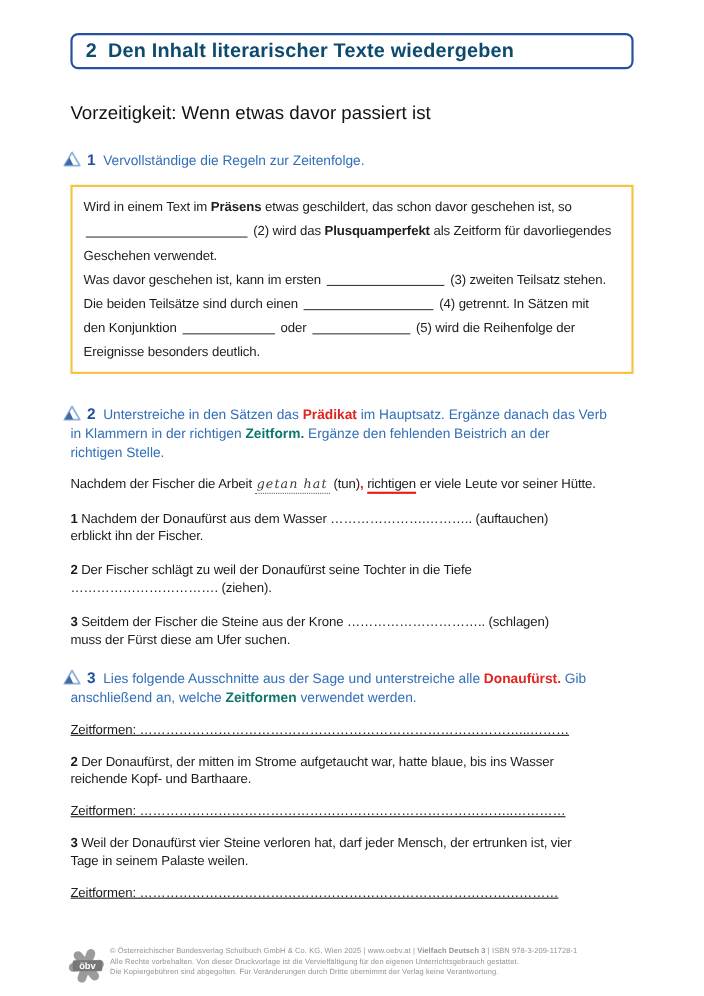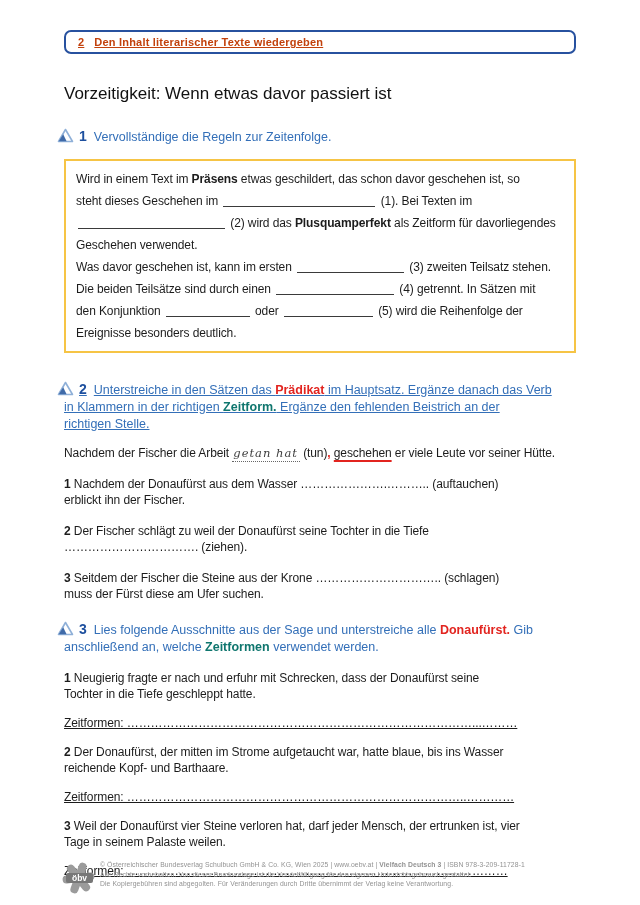--- a/index.html
+++ b/index.html
@@ -3,21 +3,21 @@
 <meta charset="utf-8">
 <style>
   html,body{margin:0;padding:0;}
   body{
     width:640px;height:905px;background:#ffffff;position:relative;
     font-family:"Liberation Sans",sans-serif;color:#1c1c1c;overflow:hidden;
   }
   .page{padding:30px 64px 0 64px;}
   .header-box{
     border:2px solid #27519F;border-radius:7px;padding:4px 12px;
-    color:#c2410c;font-weight:bold;font-size:11px;letter-spacing:.2px;text-decoration:underline;
+    color:#0c4a6e;font-weight:bold;font-size:18px;letter-spacing:.2px;
   }
   .header-box .hnum{margin-right:10px;}
   .page-title{font-size:17px;font-weight:normal;margin:30px 0 0 0;color:#111;}
   .task{margin-top:24px;font-size:12.5px;line-height:17px;color:#336FB8;}
   .task .tnum{color:#1D4F9E;font-weight:bold;font-size:14px;margin:0 7px 0 5px;}
   .task .icon{vertical-align:-2px;margin-left:-7px;}
   .rule-box{
     border:2px solid #F6C445;margin-top:7px;padding:7px 10px;
     font-size:12px;line-height:22px;letter-spacing:-.1px;color:#1c1c1c;
   }
@@ -60,50 +60,48 @@
 
   <p class="task">
     <svg class="icon" width="17" height="15" viewBox="0 0 17 15">
         <path d="M1.5 13.5 L8.5 1.5 L15.5 13.5 Z" fill="none" stroke="#8FB0D8" stroke-width="1.6" stroke-linejoin="round"></path>
         <path d="M1.8 13.3 L6.2 6.2 L9.6 13.3 Z" fill="#3F6AA8"></path>
       </svg><span class="tnum">1</span><span><span class="c-blue">Vervollständige die Regeln zur Zeitenfolge.</span></span>
   </p>
 
   <div class="rule-box">
     <div class="rule-line"><span>Wird in einem Text im </span><span class="b">Präsens</span><span> etwas geschildert, das schon davor geschehen ist, so</span></div>
-    <div class="rule-line"><span>steht dieses Geschehen im </span><span class="blank" style="width: 152px;"></span><span> (1). Bei Texten im</span></div>
     <div class="rule-line"><span class="blank" style="width: 147px;"></span><span> (2) wird das </span><span class="b">Plusquamperfekt</span><span> als Zeitform für davorliegendes</span></div>
     <div class="rule-line"><span>Geschehen verwendet.</span></div>
     <div class="rule-line"><span>Was davor geschehen ist, kann im ersten </span><span class="blank" style="width: 107px;"></span><span> (3) zweiten Teilsatz stehen.</span></div>
     <div class="rule-line"><span>Die beiden Teilsätze sind durch einen </span><span class="blank" style="width: 118px;"></span><span> (4) getrennt. In Sätzen mit</span></div>
     <div class="rule-line"><span>den Konjunktion </span><span class="blank" style="width: 84px;"></span><span> oder </span><span class="blank" style="width: 89px;"></span><span> (5) wird die Reihenfolge der</span></div>
     <div class="rule-line"><span>Ereignisse besonders deutlich.</span></div>
   </div>
 
-  <p class="task" style="margin-top:28px;text-decoration:underline;">
+  <p class="task" style="margin-top:28px;">
     <svg class="icon" width="17" height="15" viewBox="0 0 17 15">
         <path d="M1.5 13.5 L8.5 1.5 L15.5 13.5 Z" fill="none" stroke="#8FB0D8" stroke-width="1.6" stroke-linejoin="round"></path>
         <path d="M1.8 13.3 L6.2 6.2 L9.6 13.3 Z" fill="#3F6AA8"></path>
       </svg><span class="tnum">2</span><span><span class="c-blue">Unterstreiche in den Sätzen das </span><span class="b c-red">Prädikat</span><span class="c-blue"> im Hauptsatz. Ergänze danach das Verb</span><br><span class="c-blue">in Klammern in der richtigen </span><span class="b c-navy">Zeitform.</span><span class="c-blue"> Ergänze den fehlenden Beistrich an der</span><br><span class="c-blue">richtigen Stelle.</span></span>
   </p>
 
-  <p class="sentence example"><span>Nachdem der Fischer die Arbeit </span><span class="hw">getan hat</span><span> (tun)</span><span class="b c-red">,</span><span> </span><span class="u-red">geschehen</span><span> er viele Leute vor seiner Hütte.</span></p>
+  <p class="sentence example"><span>Nachdem der Fischer die Arbeit </span><span class="hw">getan hat</span><span> (tun)</span><span class="b c-red">,</span><span> </span><span class="u-red">richtigen</span><span> er viele Leute vor seiner Hütte.</span></p>
 
   <p class="sentence"><span class="b">1 </span><span>Nachdem der Donaufürst aus dem Wasser ………………….……….. (auftauchen)</span><br><span>erblickt ihn der Fischer.</span></p>
   <p class="sentence"><span class="b">2 </span><span>Der Fischer schlägt zu weil der Donaufürst seine Tochter in die Tiefe</span><br><span>……………………………. (ziehen).</span></p>
   <p class="sentence"><span class="b">3 </span><span>Seitdem der Fischer die Steine aus der Krone ………………………….. (schlagen)</span><br><span>muss der Fürst diese am Ufer suchen.</span></p>
 
   <p class="task" style="margin-top:18px;">
     <svg class="icon" width="17" height="15" viewBox="0 0 17 15">
         <path d="M1.5 13.5 L8.5 1.5 L15.5 13.5 Z" fill="none" stroke="#8FB0D8" stroke-width="1.6" stroke-linejoin="round"></path>
         <path d="M1.8 13.3 L6.2 6.2 L9.6 13.3 Z" fill="#3F6AA8"></path>
       </svg><span class="tnum">3</span><span><span class="c-blue">Lies folgende Ausschnitte aus der Sage und unterstreiche alle </span><span class="b c-red">Donaufürst.</span><span class="c-blue"> Gib</span><br><span class="c-blue">anschließend an, welche </span><span class="b c-navy">Zeitformen</span><span class="c-blue"> verwendet werden.</span></span>
   </p>
 
-  <p class="sentence"><span class="b">1 </span><span>Neugierig fragte er nach und erfuhr mit Schrecken, dass der Donaufürst seine</span><br><span>Tochter in die Tiefe geschleppt hatte.</span></p>
   <p class="zeit">Zeitformen: ……………………………………………………………………………...………</p>
 
   <p class="sentence"><span class="b">2 </span><span>Der Donaufürst, der mitten im Strome aufgetaucht war, hatte blaue, bis ins Wasser</span><br><span>reichende Kopf- und Barthaare.</span></p>
   <p class="zeit">Zeitformen: …………………………………………………………………………..…………</p>
 
   <p class="sentence"><span class="b">3 </span><span>Weil der Donaufürst vier Steine verloren hat, darf jeder Mensch, der ertrunken ist, vier</span><br><span>Tage in seinem Palaste weilen.</span></p>
   <p class="zeit">Zeitformen: ……………………………………………………………………………………</p>
 
 </div>
 

